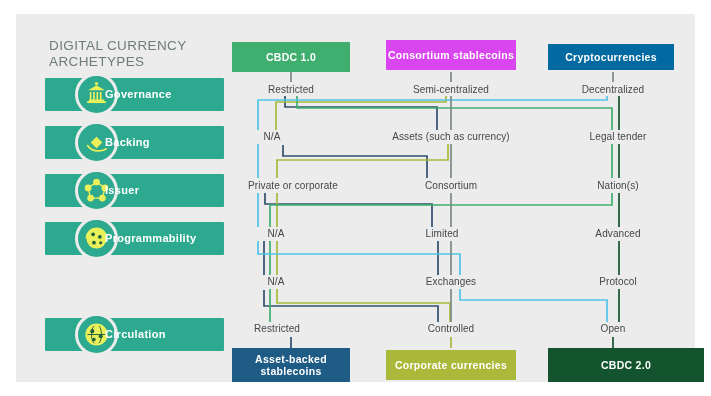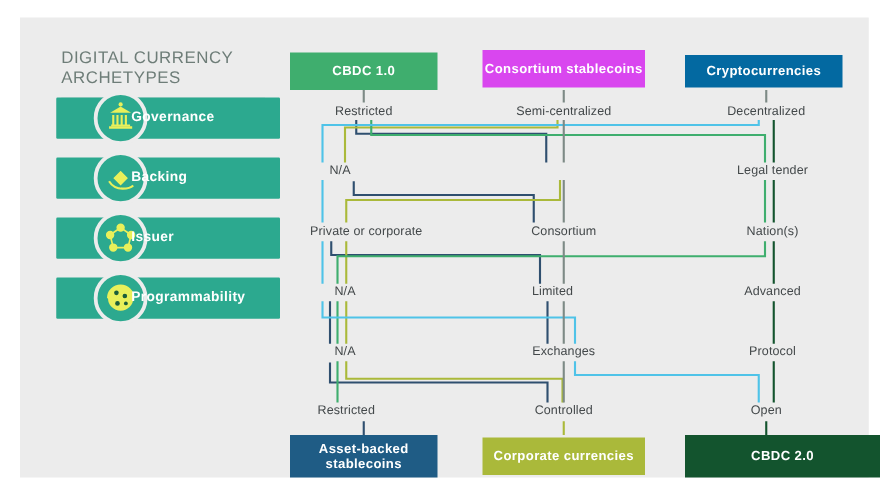--- a/index.html
+++ b/index.html
@@ -94,20 +94,38 @@
             <circle cx="15" cy="31" r="3.2"></circle>
         <circle cx="12" cy="19" r="3.2"></circle>
         <path d="M22 12L32 19 29 31 15 31 12 19Z" fill="none"></path>
           </g>
         </svg>
     </div>
     <span class="pill-label">Issuer</span>
   </div>
 
 
+  <div class="pill" style="top:318px">
+    <div class="badge">
+      <svg class="glyph" viewBox="0 0 44 44">
+        <circle cx="22" cy="22" r="12" fill="#e9f05a"></circle>
+        <g fill="#1b5e3a">
+            <circle cx="17" cy="18" r="2.4"></circle>
+            <circle cx="27" cy="24" r="2.4"></circle>
+        <circle cx="19" cy="28" r="2"></circle>
+          </g>
+        <g fill="none" stroke="#1b5e3a" stroke-width="1.1">
+          <path d="M10 22h24"></path>
+            <ellipse cx="22" cy="22" rx="6" ry="12"></ellipse>
+          </g>
+        <circle cx="22" cy="22" r="12" fill="none" stroke="#e9f05a" stroke-width="2.4"></circle>
+        </svg>
+    </div>
+    <span class="pill-label">Circulation</span>
+  </div>
 
   <svg id="wires">
     <g fill="none" stroke-width="1.7">
 
       <path d="M291 72 V82" stroke="#7d8a86"></path>
       <path d="M451 72 V82" stroke="#7d8a86"></path>
       <path d="M613 72 V82" stroke="#7d8a86"></path>
 
       <path d="M285 96 V107 H437 V130" stroke="#2f4f6f"></path>
       <path d="M283 144 V155 H430 V150 H283 V178" stroke="#2f4f6f" opacity="0"></path>
@@ -171,20 +189,21 @@
   </div>
   <div class="topbox" style="left:548px;top:44px;width:126px;height:26px;background:#0369a1">
     <span>Cryptocurrencies</span>
   </div>
 
   <div class="rowlabel" style="left:291px;top:84px">Restricted</div>
   <div class="rowlabel" style="left:451px;top:84px">Semi-centralized</div>
   <div class="rowlabel" style="left:613px;top:84px">Decentralized</div>
 
   <div class="rowlabel" style="left:272px;top:131px">N/A</div>
+  <div class="rowlabel" style="left:451px;top:131px">Assets (such as currency)</div>
   <div class="rowlabel" style="left:618px;top:131px">Legal tender</div>
 
   <div class="rowlabel" style="left:293px;top:180px">Private or corporate</div>
   <div class="rowlabel" style="left:451px;top:180px">Consortium</div>
   <div class="rowlabel" style="left:618px;top:180px">Nation(s)</div>
 
   <div class="rowlabel" style="left:276px;top:228px">N/A</div>
   <div class="rowlabel" style="left:442px;top:228px">Limited</div>
   <div class="rowlabel" style="left:618px;top:228px">Advanced</div>
 

